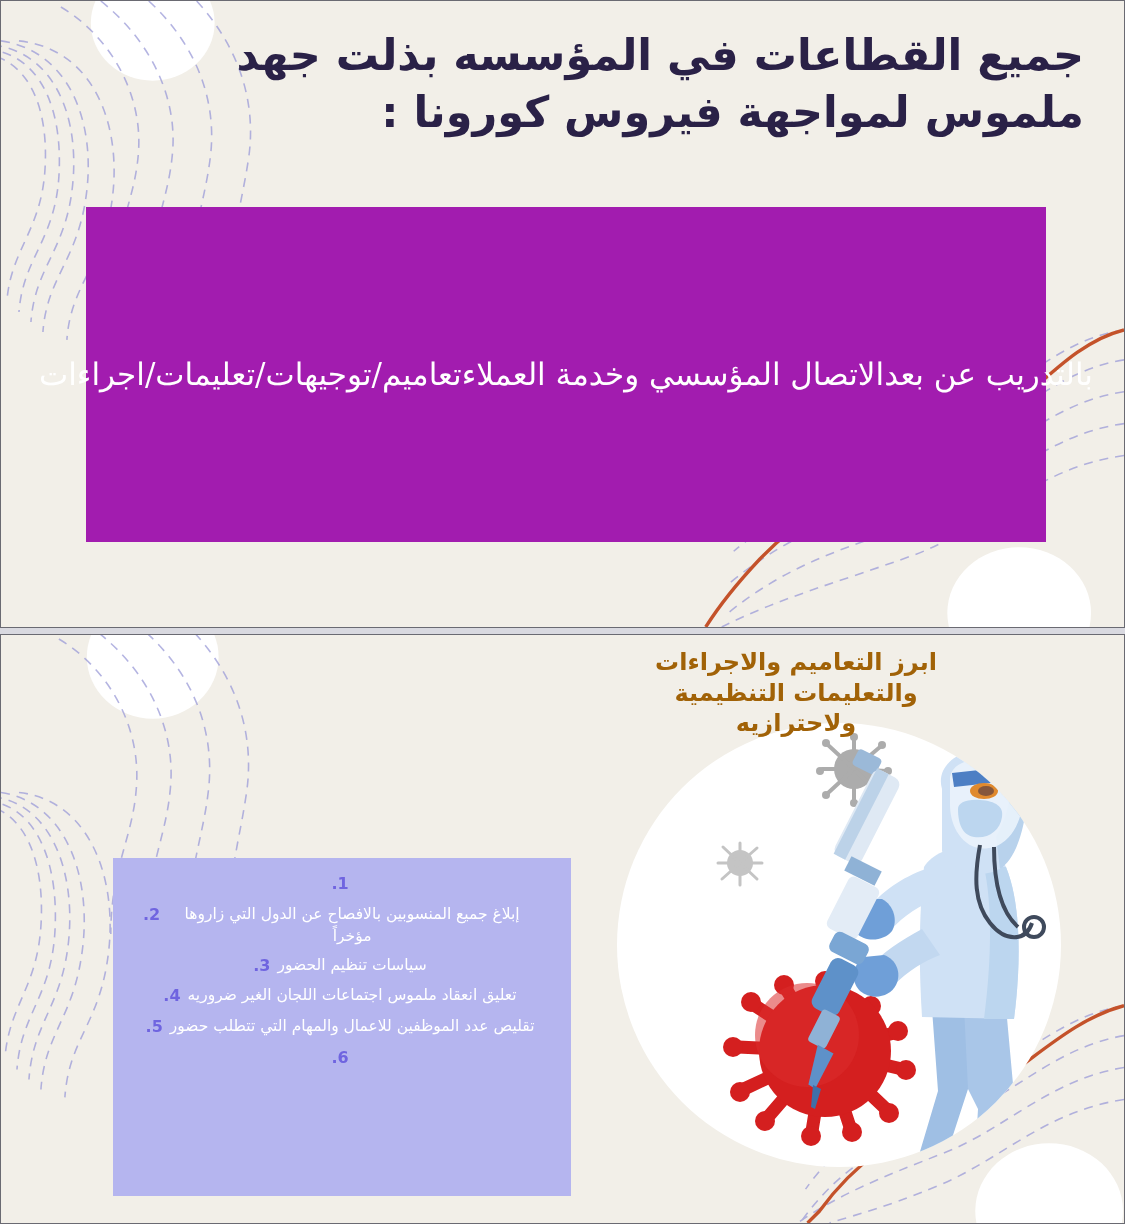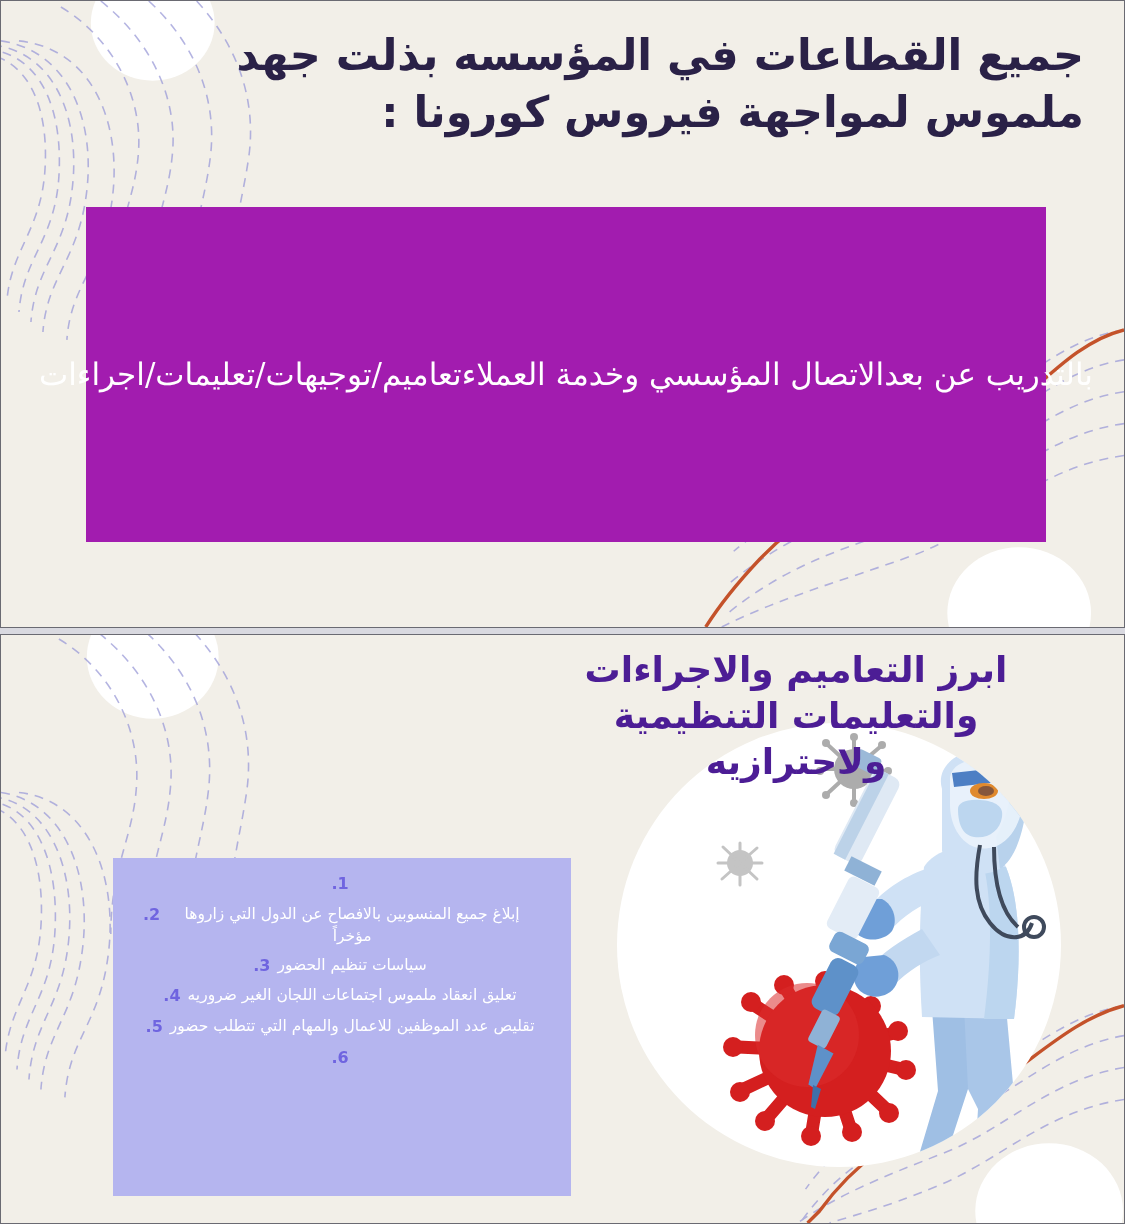--- a/index.html
+++ b/index.html
@@ -86,22 +86,22 @@
   }
 
   
   .s2-heading {
     position: absolute;
     top: 700px;
     right: 0;
     width: 100%;
     text-align: center;
     direction: rtl;
-    color: #4c1d95;
-    font-size: 36px;
+    color: #a16207;
+    font-size: 24px;
     font-weight: bold;
     line-height: 1.28;
     z-index: 4;
   }
   .s2-heading-inner {
     display: block;
     width: 460px;
     margin-right: 98px;
     text-align: center;
   }

